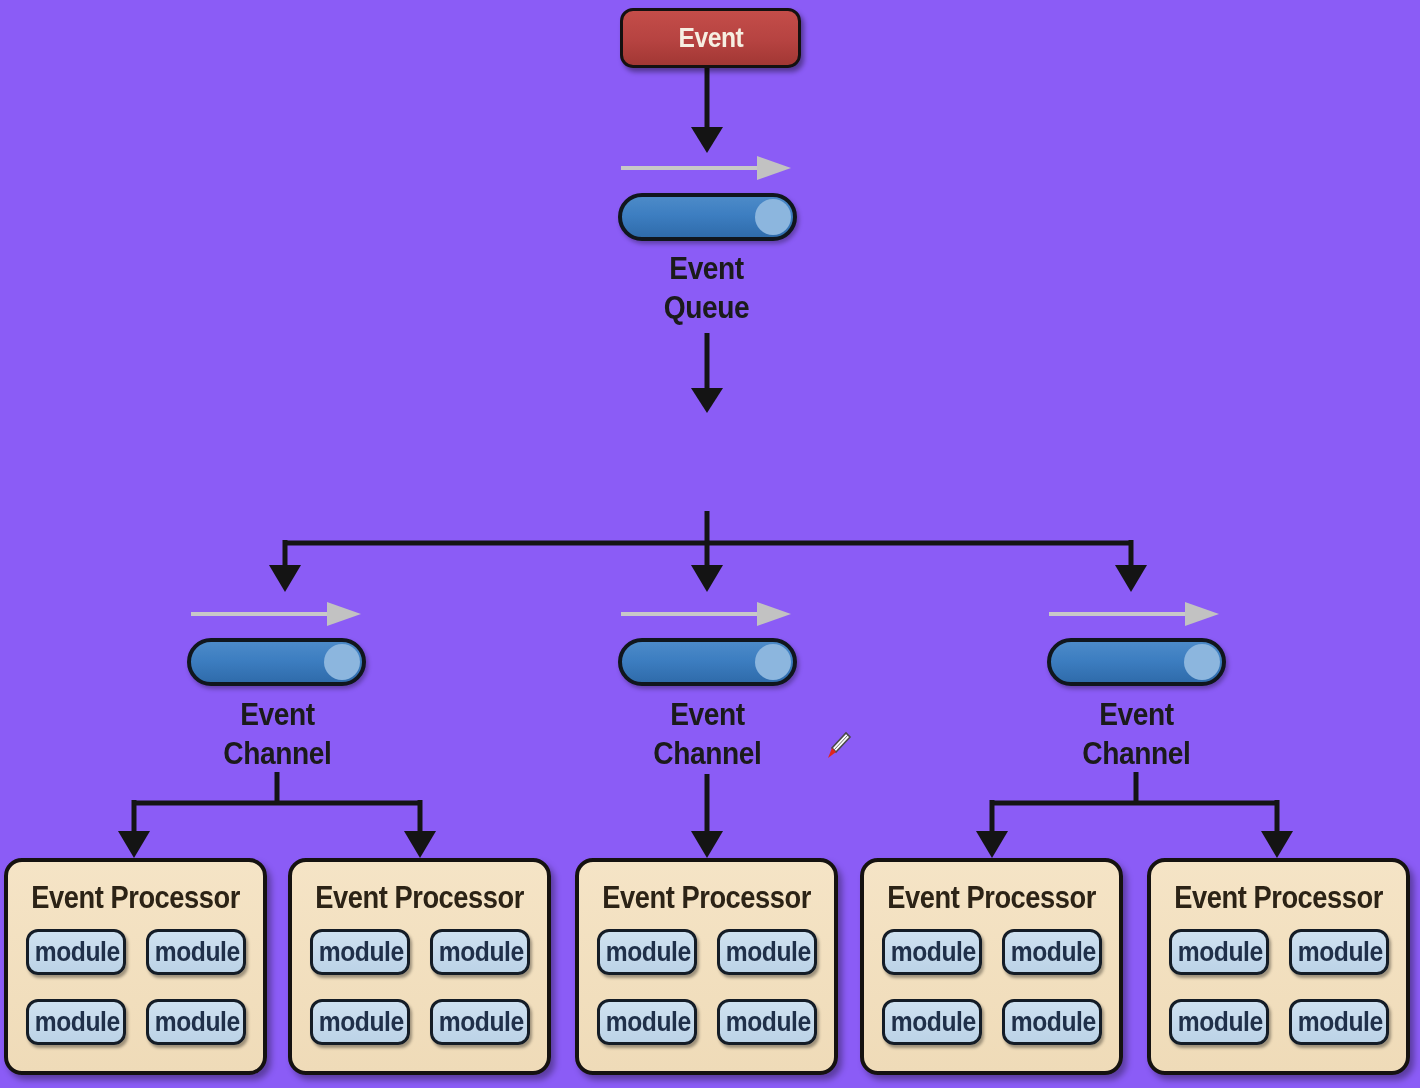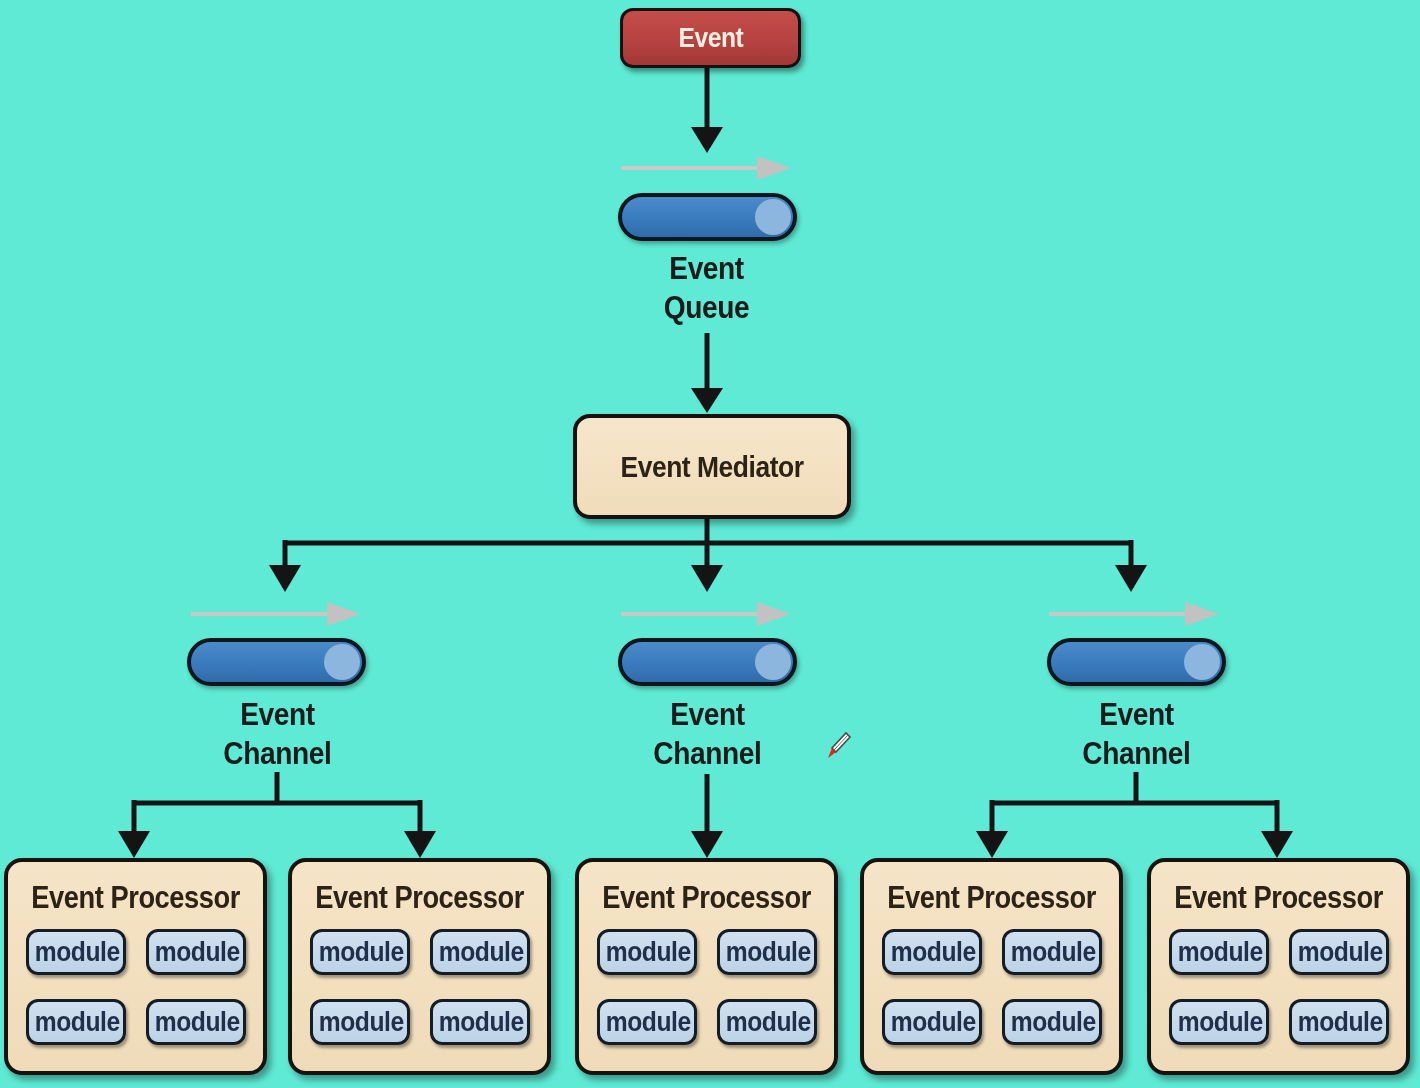--- a/index.html
+++ b/index.html
@@ -1,17 +1,17 @@
 <!DOCTYPE html>
 <html><head>
 <meta charset="utf-8">
 <style>
   html,body{margin:0;padding:0;}
   body{font-family:"Liberation Sans",sans-serif;background:#ffffff;}
-  #canvas{position:relative;width:1420px;height:1088px;background:#5eead4;overflow:hidden;}
+  #canvas{position:relative;width:1420px;height:1088px;background:#8b5cf6;overflow:hidden;}
 
   
   .cond{display:inline-block;transform:scaleX(0.88);transform-origin:center;letter-spacing:-0.5px;}
 
   
   .event-box{
     position:absolute;left:620px;top:8px;width:175px;height:54px;
     background:linear-gradient(#c44d49,#b64341 55%,#a23734);
     border:3px solid #141110;border-radius:13px;
     box-shadow:3px 4px 5px rgba(0,0,0,0.40);
@@ -150,23 +150,20 @@
     <span class="cond">Event</span>
   </div>
 
   <svg class="abs-svg cyl" style="left:618px;top:193px" width="179" height="48">
     <rect x="2" y="2" width="175" height="44" rx="22" fill="url(#cylgrad)" stroke="#10161d" stroke-width="4"></rect>
     <ellipse cx="155" cy="24" rx="18" ry="18" fill="#8cb6de"></ellipse>
   </svg>
   <div class="flow-label" style="left:632px;top:249px"><span class="cond" style="white-space:pre-line">Event
 Queue</span></div>
 
-  <div class="mediator-box">
-    <span class="cond">Event Mediator</span>
-  </div>
 
   <svg class="abs-svg cyl" style="left:187px;top:638px" width="179" height="48">
     <rect x="2" y="2" width="175" height="44" rx="22" fill="url(#cylgrad)" stroke="#10161d" stroke-width="4"></rect>
     <ellipse cx="155" cy="24" rx="18" ry="18" fill="#8cb6de"></ellipse>
   </svg>
   <div class="flow-label" style="left:202px;top:695px"><span class="cond" style="white-space:pre-line">Event
 Channel</span></div>
 
   <svg class="abs-svg cyl" style="left:618px;top:638px" width="179" height="48">
     <rect x="2" y="2" width="175" height="44" rx="22" fill="url(#cylgrad)" stroke="#10161d" stroke-width="4"></rect>

